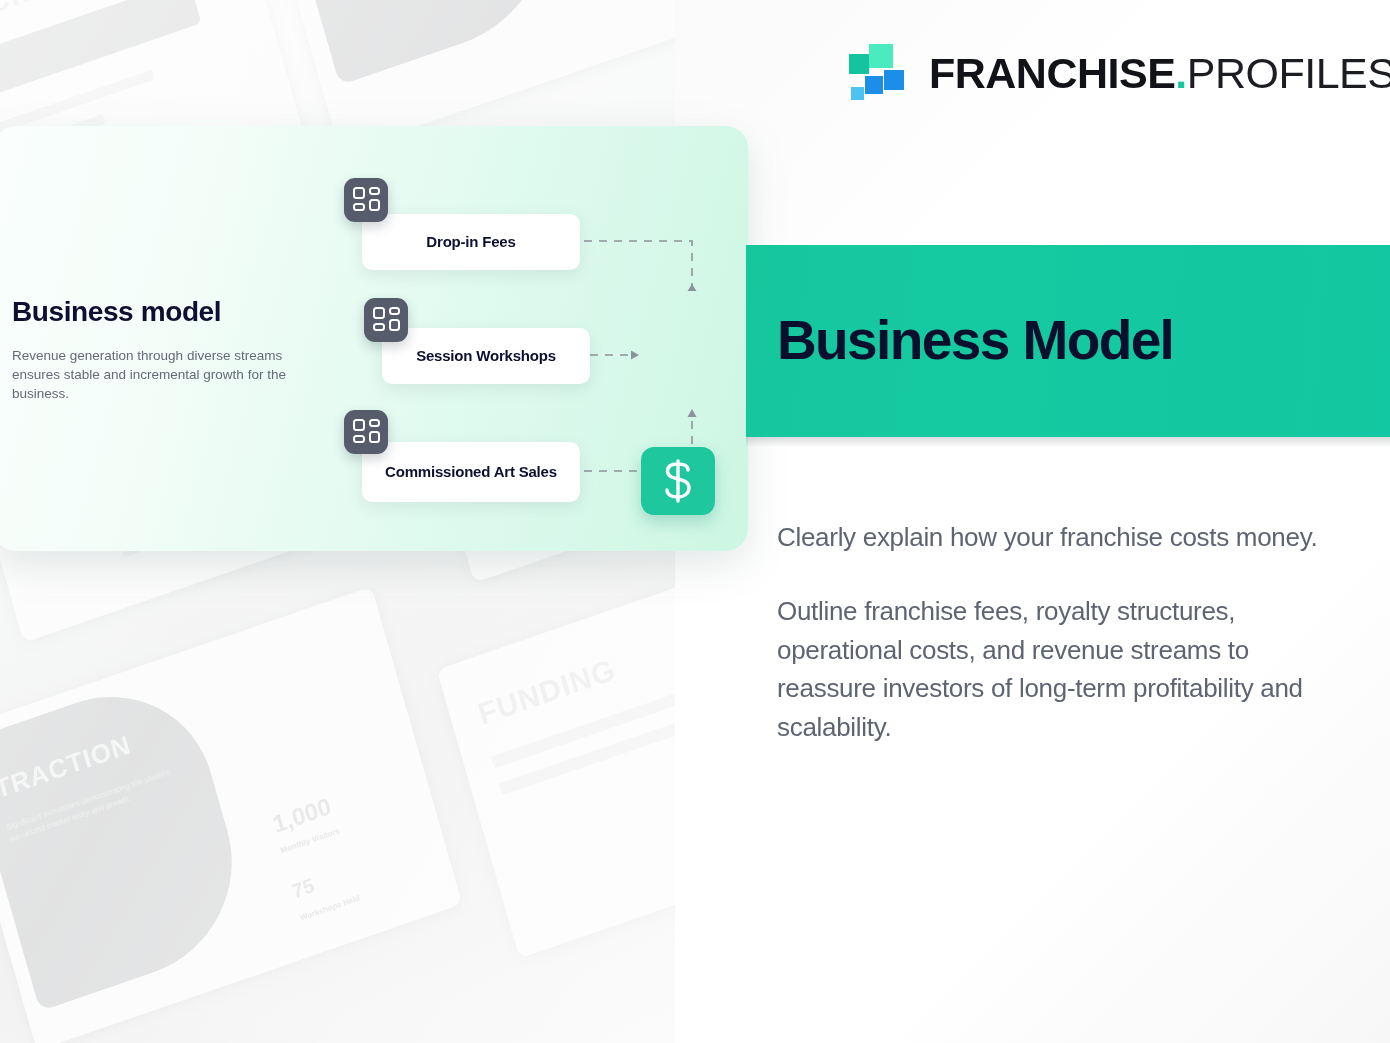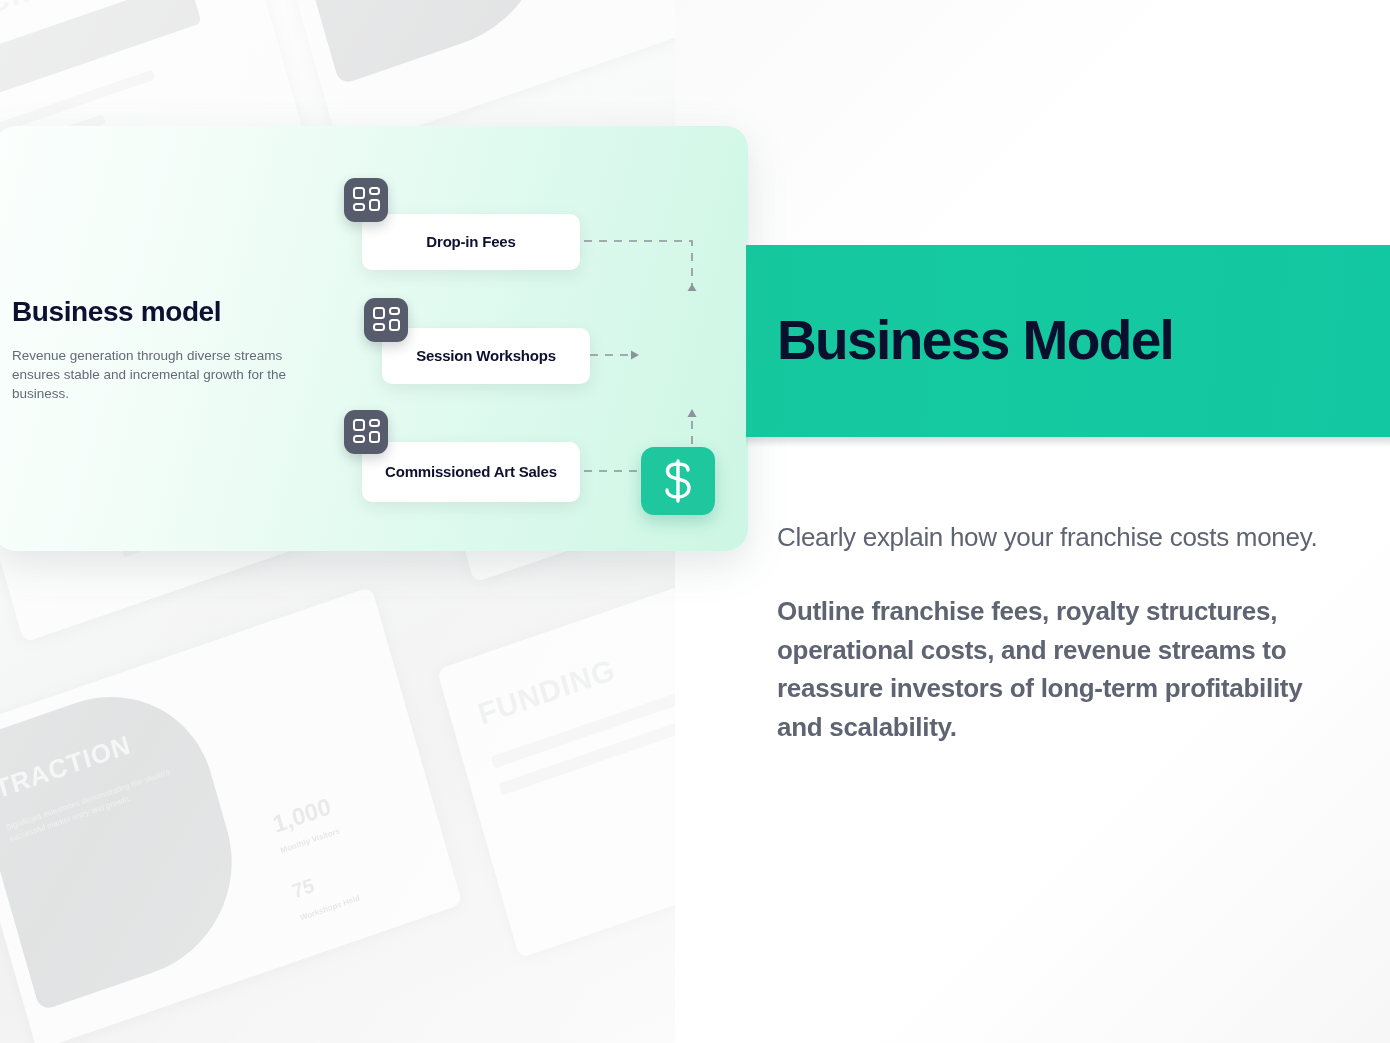--- a/index.html
+++ b/index.html
@@ -232,21 +232,21 @@
     position:absolute;
     left:777px; top:518px;
     width:575px;
   }
   #body-copy p {
     font-size:26px;
     color:#5e6472;
     line-height:1.48;
     letter-spacing:-0.3px;
   }
-  #body-copy p.second { margin-top:36px;font-weight:bold; }
+  #body-copy p.second { margin-top:36px; }
 </style>
 </head>
 <body>
 
 <div id="stage">
 
   <div id="bg-mosaic">
     <div class="tiltwrap">
 
       <div class="slide" style="left:330px; top:90px; width:430px; height:300px;">
@@ -294,20 +294,32 @@
         <div class="bar" style="left:28px; top:100px; width:300px; height:12px;"></div>
         <div class="bar" style="left:28px; top:128px; width:240px; height:12px;"></div>
       </div>
 
     </div>
     <div id="bg-veil"></div>
   </div>
 
   <div id="right-panel"></div>
 
+  <div id="logo">
+    <div id="logo-mark">
+      <i style="left:20px; top:0px;  width:24px; height:24px; background:#4bebc0;"></i>
+      <i style="left:0px;  top:10px; width:20px; height:20px; background:#14c49c;"></i>
+      <i style="left:35px; top:26px; width:20px; height:20px; background:#1d8ee8;"></i>
+      <i style="left:16px; top:32px; width:18px; height:18px; background:#1d8ee8;"></i>
+      <i style="left:2px;  top:43px; width:13px; height:13px; background:#4cc3f0;"></i>
+    </div>
+    <div id="logo-text">
+      <span class="bold">FRANCHISE</span><span class="dot" style="color:#16c79e;">.</span><span class="thin">PROFILES</span>
+    </div>
+  </div>
 
   <div id="visual-card">
 
     <div id="card-left">
       <div id="card-title">Business model</div>
       <div id="card-desc">Revenue generation through diverse streams ensures stable and incremental growth for the business.</div>
     </div>
 
     <svg id="connectors" viewBox="0 0 754 425">
 

